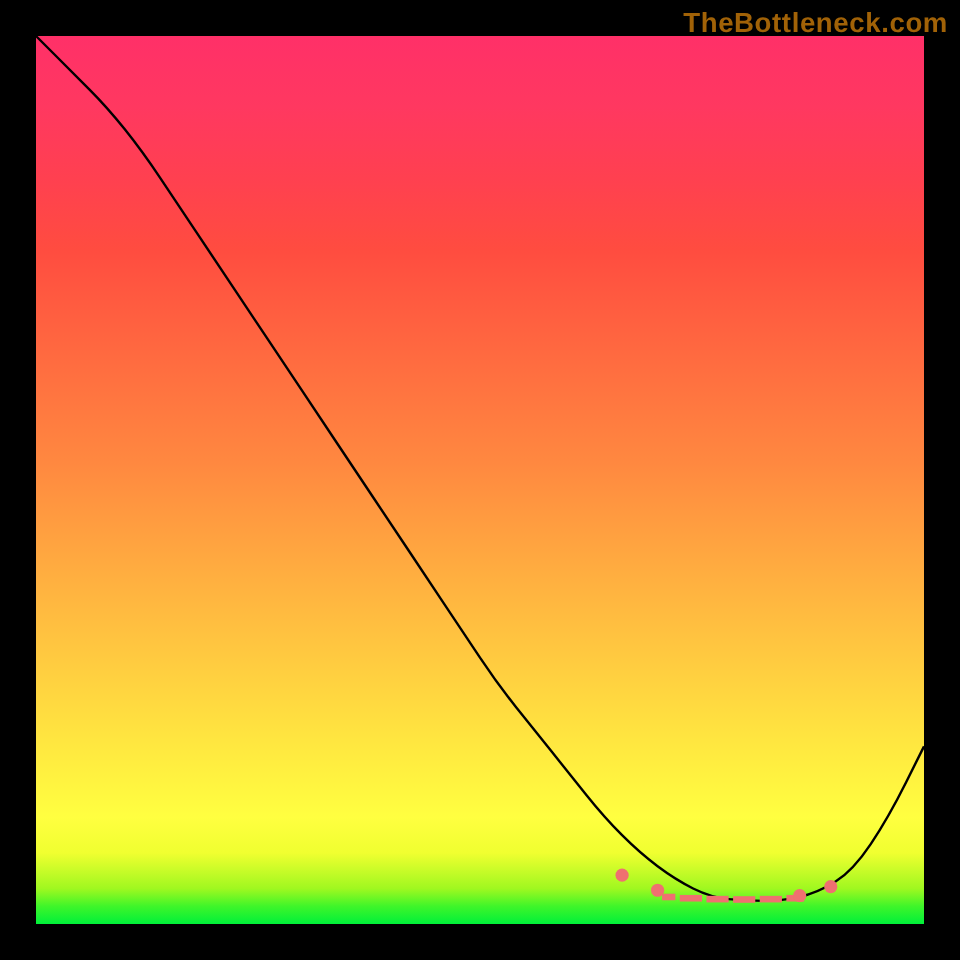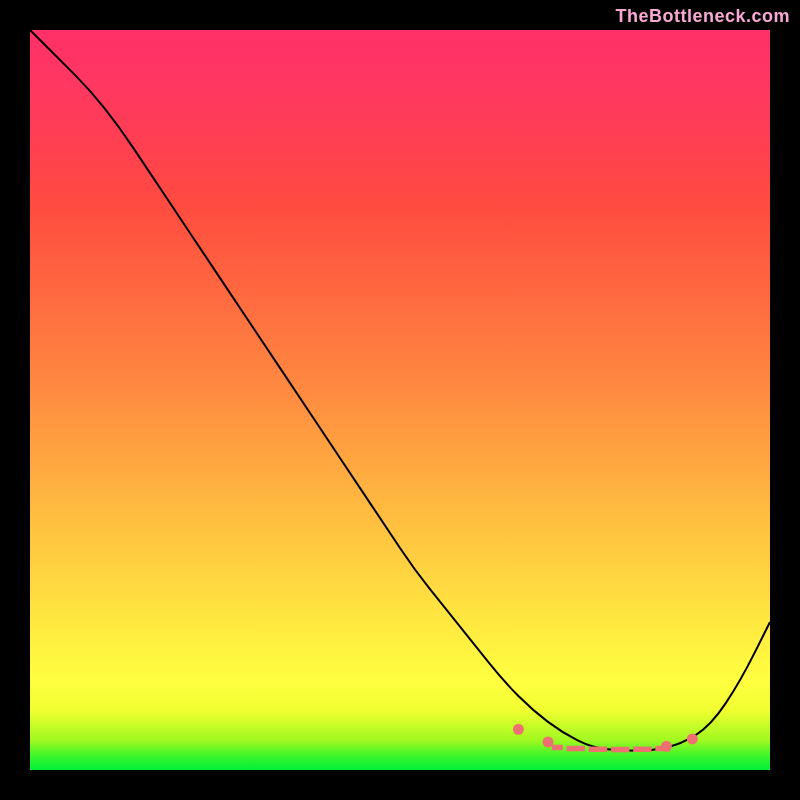--- a/index.html
+++ b/index.html
@@ -31,23 +31,23 @@
       #ff6040 68%,
       #ff4c40 76%,
       #ff4050 84%,
       #ff3860 92%,
       #ff3068 100%);
   }
   .watermark {
     position: absolute;
     top: 6px;
     right: 10px;
-    color: #f9a8d4;
+    color: #a16207;
     font-family: Arial, Helvetica, sans-serif;
-    font-size: 18px;
+    font-size: 23px;
     font-weight: bold;
     letter-spacing: 0.5px;
   }
   svg.overlay {
     position: absolute;
     left: 0; top: 0;
     width: 740px;
     height: 740px;
     overflow: visible;
   }

